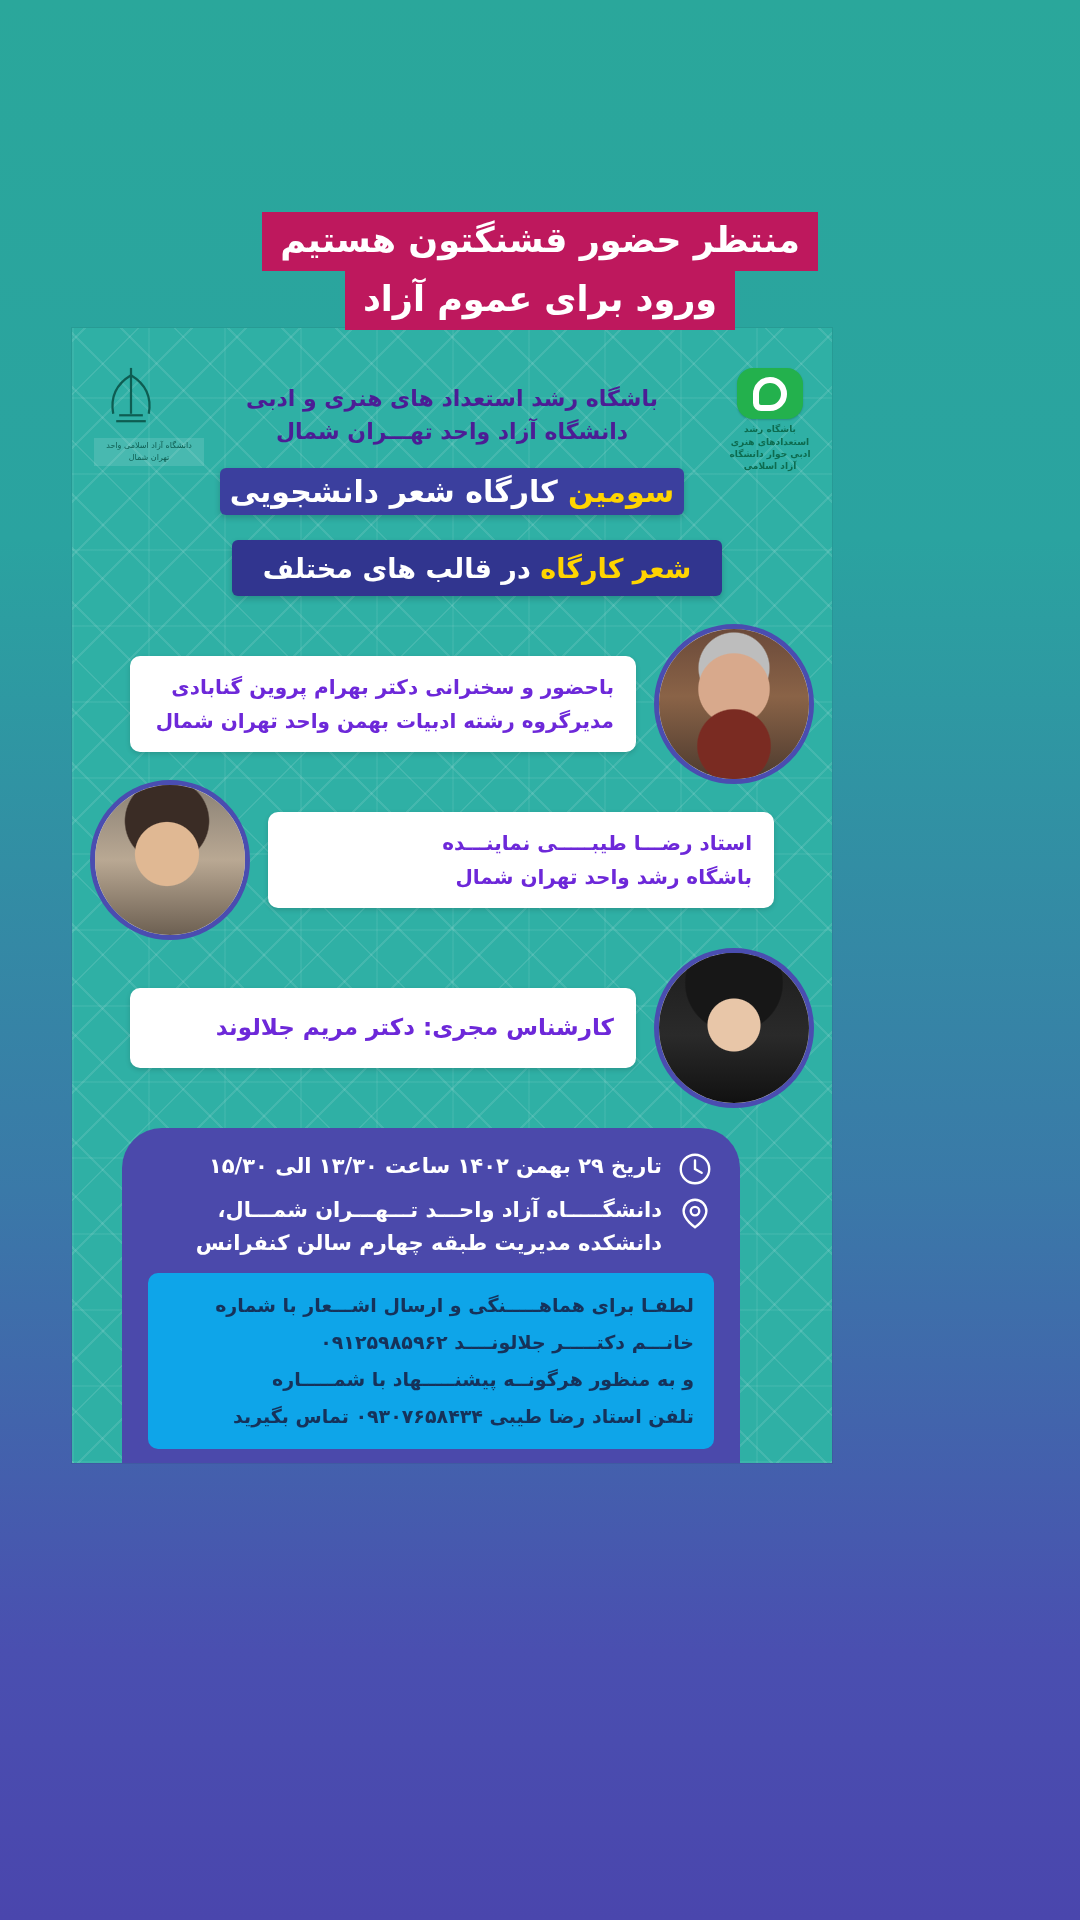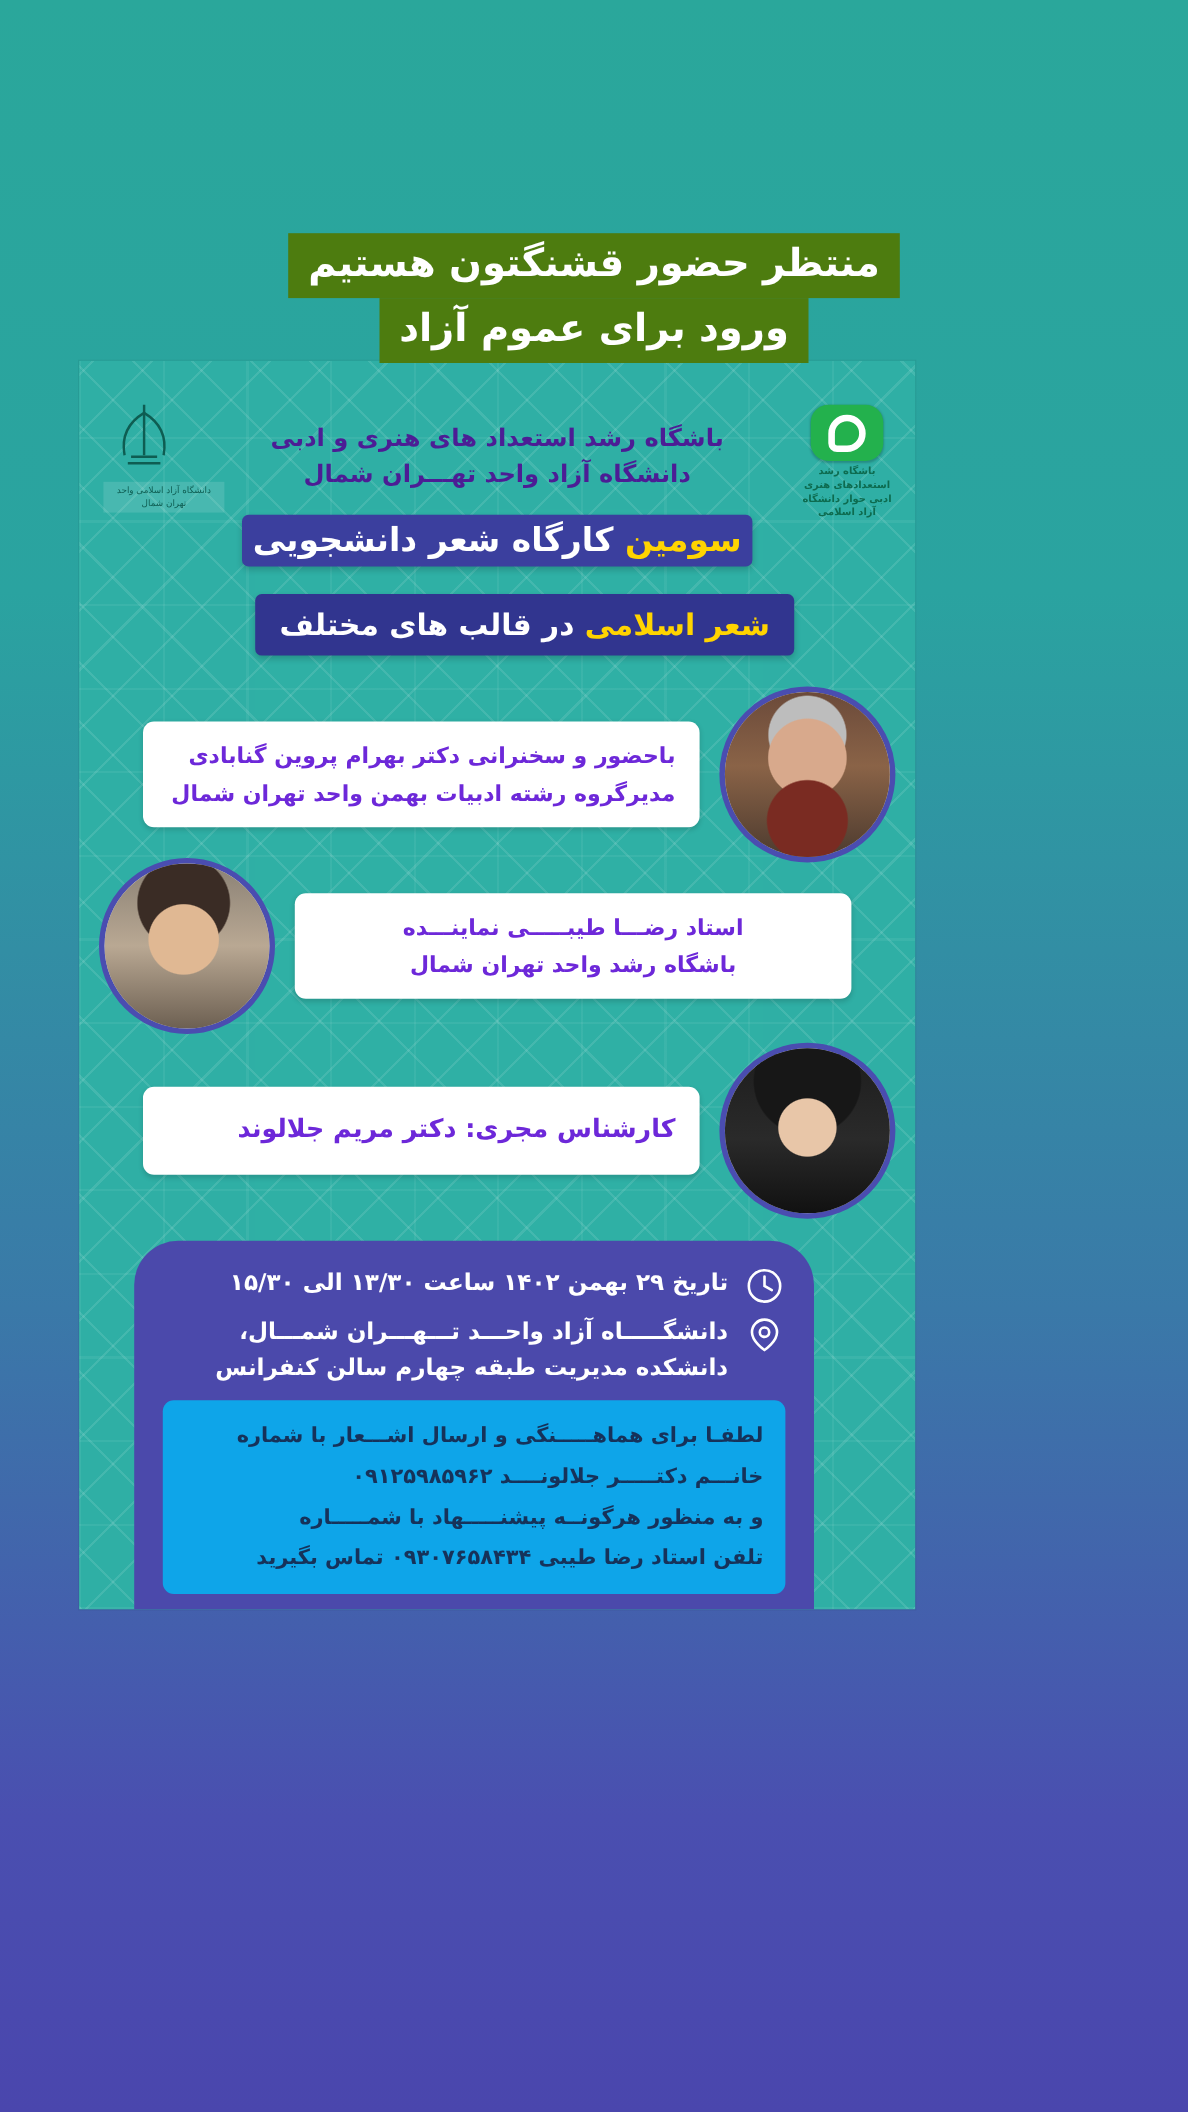--- a/index.html
+++ b/index.html
@@ -11,21 +11,21 @@
   }
   .story-wrap{position:absolute;inset:0;}
 
   
   .caption{
     position:absolute;top:212px;left:0;right:0;
     display:flex;flex-direction:column;align-items:center;gap:0px;
     z-index:5;
   }
   .caption-line{
-    background:#4d7c0f;color:#fff;
+    background:#be185d;color:#fff;
     font-weight:bold;font-size:35px;line-height:1.28;
     padding:6px 18px 8px 18px;
     letter-spacing:0px;
     white-space:nowrap;
   }
 
   
   .poster{
     position:absolute;left:72px;top:328px;width:760px;height:1135px;
     background:#2fb1a6;
@@ -108,21 +108,21 @@
     color:#6d28d9;font-weight:bold;font-size:20px;line-height:1.7;
     text-align:right;
   }
 
   .row1{top:296px;right:18px;left:58px;}
   .row1 .avatar{width:150px;height:150px;}
   .row1 .pill{margin-right:18px;flex:1;}
 
   .row2{top:452px;left:18px;right:58px;flex-direction:row-reverse;}
   .row2 .avatar{width:150px;height:150px;}
-  .row2 .pill{margin-left:18px;flex:1;text-align:center;}
+  .row2 .pill{margin-left:18px;flex:1;text-align:right;}
 
   .row3{top:620px;right:18px;left:58px;}
   .row3 .avatar{width:150px;height:150px;}
   .row3 .pill{margin-right:18px;flex:1;font-size:23px;padding:20px 22px;}
 
   
   .panel{
     position:absolute;left:50px;right:92px;top:800px;bottom:-10px;
     background:#4b49ab;border-radius:40px 40px 0 0;
     padding:22px 26px;box-sizing:border-box;color:#fff;
@@ -183,21 +183,21 @@
       </div>
 
       <div class="bar bar1">
         <span class="t">
           <span class="y">سومین</span>
           <span>کارگاه شعر دانشجویی</span>
         </span>
       </div>
       <div class="bar bar2">
         <span class="t">
-          <span class="y">شعر اسلامی</span>
+          <span class="y">شعر کارگاه</span>
           <span>در قالب های مختلف</span>
         </span>
       </div>
 
       <div class="row row1">
         <div class="avatar">
           <div class="face" style="background:
             radial-gradient(circle at 50% 78%, #7a2b22 0 26%, transparent 27%),
             radial-gradient(circle at 50% 40%, #d8a98c 0 30%, transparent 31%),
             radial-gradient(circle at 50% 26%, #bdbdbd 0 26%, transparent 27%),

